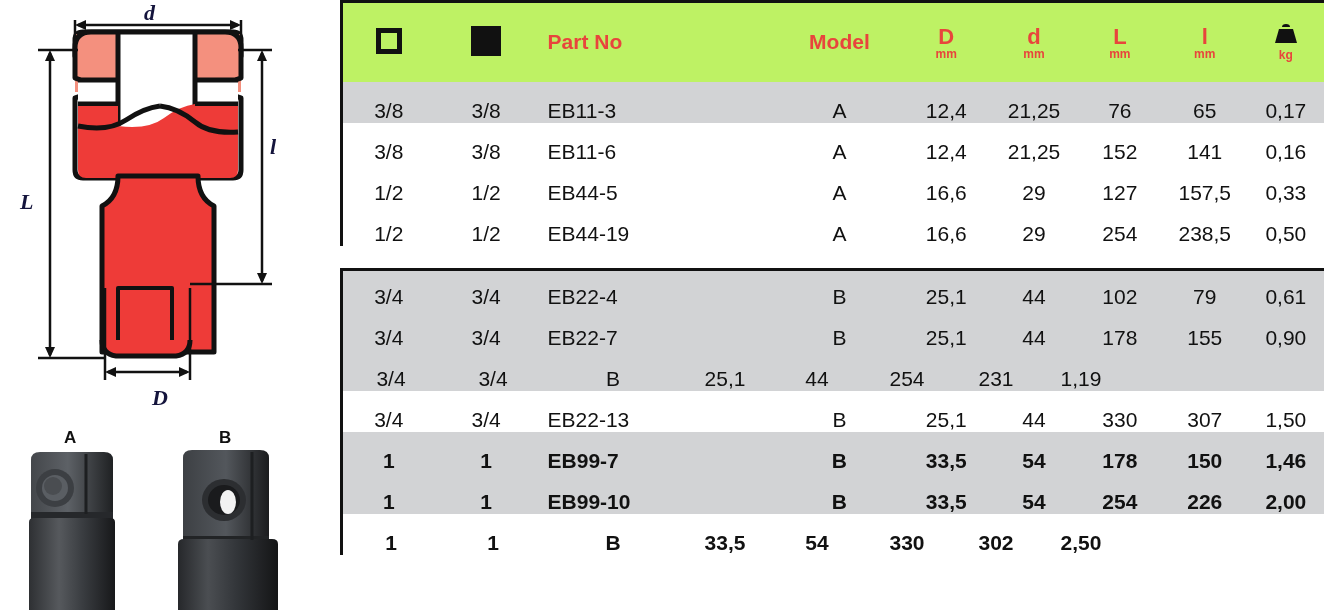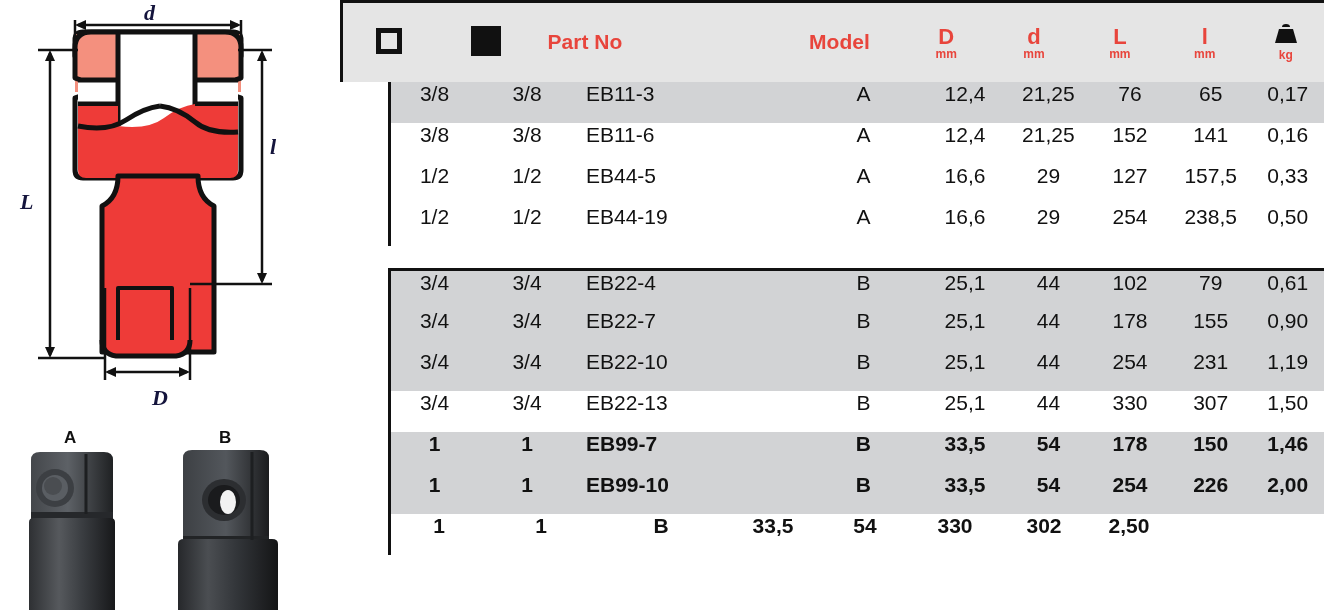--- a/index.html
+++ b/index.html
@@ -61,32 +61,31 @@
     position: absolute;
     left: 340px;
     top: 0;
     width: 984px;
     height: 610px;
   }
   .tbl-group { width: 984px; }
 
   .row {
     display: flex;
-    align-items: flex-start;
+    align-items: flex-end;
     height: 41px;
     box-sizing: border-box;
     border-left: 3px solid #111111;
     background: #ffffff;
-    margin-left: 48px;
   }
   .row.shaded { background: #d2d3d5; }
 
   #header-row {
     height: 82px;
-    background: #e5e5e5;
+    background: #bef264;
     border-top: 3px solid #111111;
     border-left: 3px solid #111111;
     display: flex;
     align-items: center;
     box-sizing: border-box;
   }
   .group-top {
     border-top: 3px solid #111111;
   }
   .group-gap { height: 22px; background: #ffffff; }
@@ -370,21 +369,20 @@
           <div class="c-model cell">B</div>
           <div class="c-D cell">25,1</div>
           <div class="c-d cell">44</div>
           <div class="c-L cell">178</div>
           <div class="c-l cell">155</div>
           <div class="c-kg cell">0,90</div>
         </div>
         <div class="row shaded">
           <div class="c-female cell">3/4</div>
           <div class="c-male cell">3/4</div>
-          <div class="c-part cell">EB22-10</div>
           <div class="c-model cell">B</div>
           <div class="c-D cell">25,1</div>
           <div class="c-d cell">44</div>
           <div class="c-L cell">254</div>
           <div class="c-l cell">231</div>
           <div class="c-kg cell">1,19</div>
         </div>
         <div class="row">
           <div class="c-female cell">3/4</div>
           <div class="c-male cell">3/4</div>

